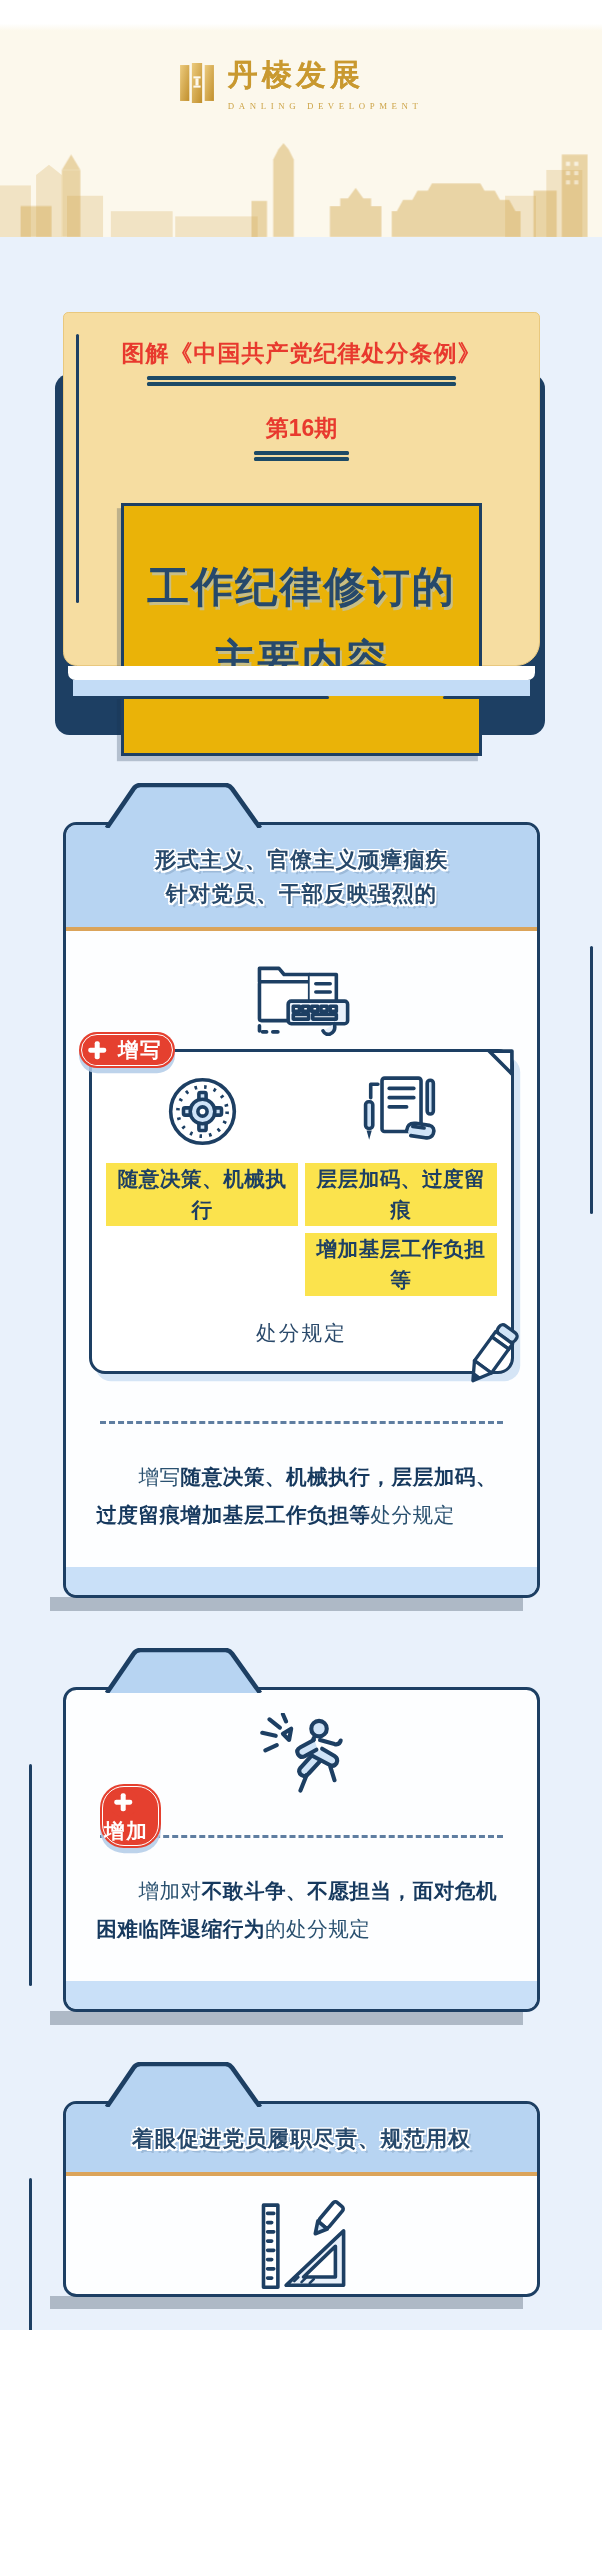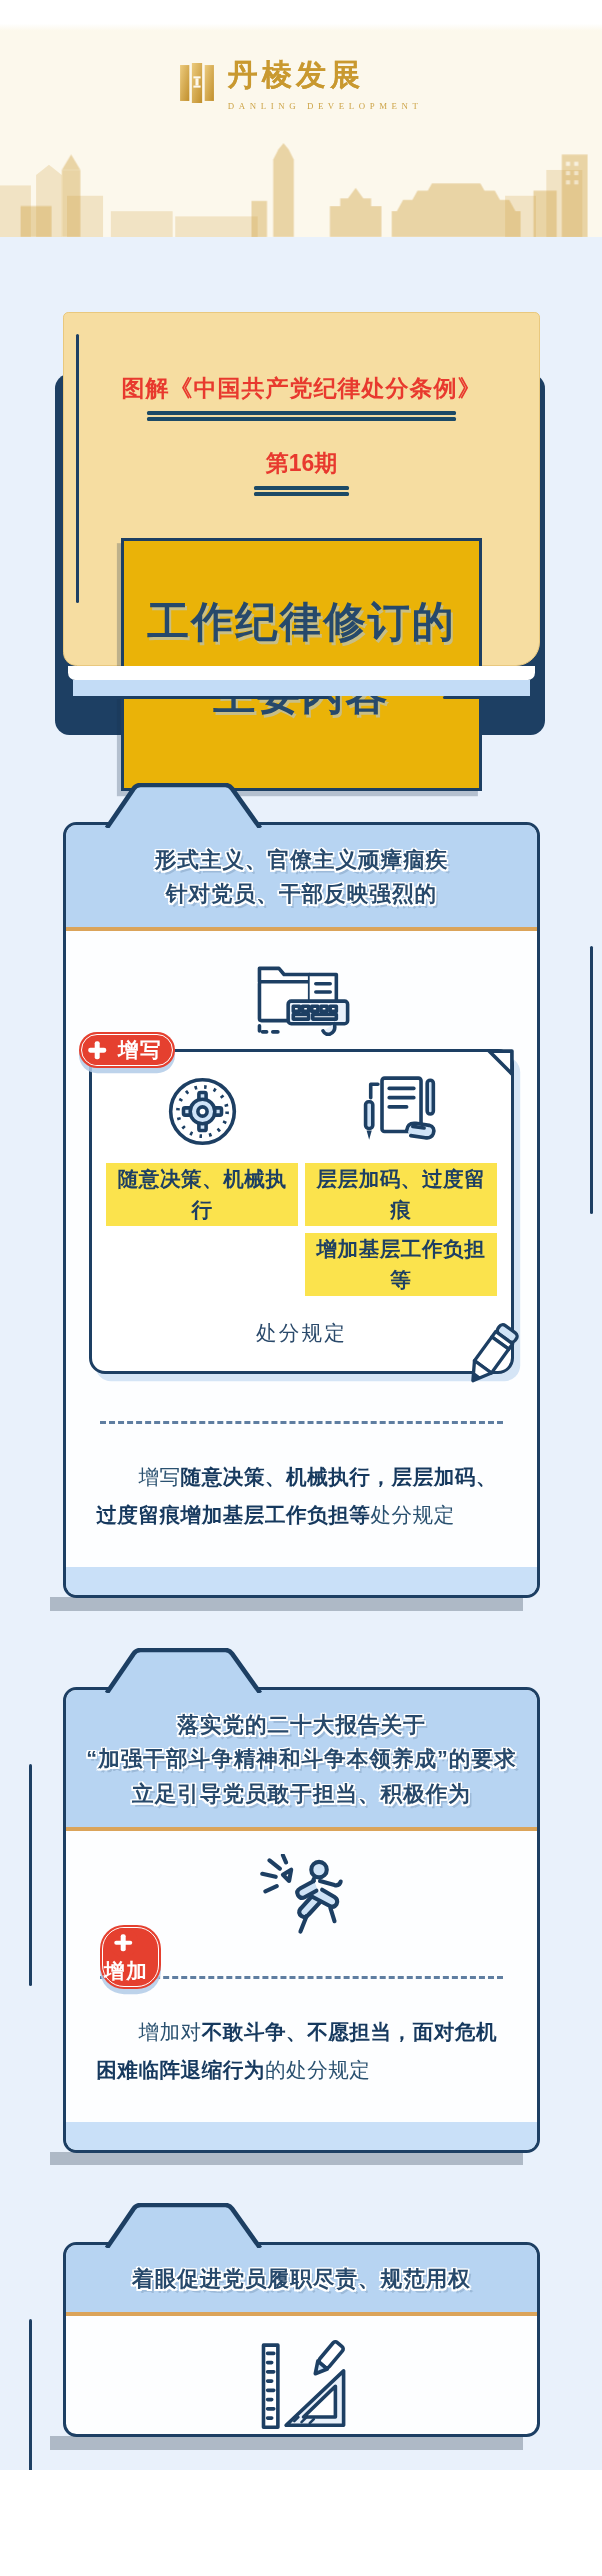--- a/index.html
+++ b/index.html
@@ -16,21 +16,21 @@
   .brand-en { margin-top:5.2px; font-size:8.8px; letter-spacing:4.6px; color:#cda448; font-family:"Liberation Serif","DejaVu Serif",serif; }
   .skyline { position:absolute; bottom:0; left:0; width:100%; height:98px; display:block; }
 
   
   .page { background:#e9f1fb; padding:25px 0 33px; }
 
   
   .book { position:relative; width:477px; margin:0 auto; height:448px; }
   .book-flap { position:absolute; top:0; left:0; width:477px; height:95px; z-index:1; }
   .book-back { position:absolute; top:62px; left:-8.2px; width:490px; height:361px; background:#1d3f63; border-radius:14.4px; z-index:1; }
-  .book-cover { position:relative; z-index:2; margin-top:50px; width:477px; height:354px; background:#f6dda1; border-radius:5.2px 5.2px 24px 13.4px; border:1px solid #e9c87e; padding-top:60px; }
+  .book-cover { position:relative; z-index:2; margin-top:50px; width:477px; height:354px; background:#f6dda1; border-radius:5.2px 5.2px 24px 13.4px; border:1px solid #e9c87e; padding-top:25px; }
   .cover-rule { position:absolute; top:20.6px; bottom:62px; left:12.4px; width:2.6px; background:#1d3f63; border-radius:1.5px; }
   .series-title { text-align:center; color:#e8392e; font-size:23px; font-weight:800; letter-spacing:1px; }
   .dbl-underline { width:309px; margin:7.2px auto 0; }
   .dbl-underline i { display:block; height:3.6px; background:#1d4a66; border-radius:1.5px; }
   .dbl-underline i + i { margin-top:2.6px; }
   .issue { margin-top:27px; text-align:center; color:#e8392e; font-size:23px; font-weight:800; }
   .issue-underline { width:95px; }
   .title-card { position:relative; width:361px; margin:42px auto 0; background:#eab308; border:3.6px solid #1d3f63; padding:44px 10.3px 56px; box-shadow:-4.1px 5.2px 0 rgba(23,48,76,.25); }
   .page-title { text-align:center; font-size:42px; line-height:1.75; font-weight:800; color:#26496b; letter-spacing:2.1px;
                 text-shadow:2.1px 2.6px 0 rgba(176,196,216,.6); }
@@ -280,25 +280,20 @@
     </div>
   </section>
 
   <section class="card c2">
     <div class="accent-left"></div>
     <svg class="card-tab" viewBox="0 0 320 88">
       <path d="M6,88 L58,12 Q63,4 72,4 L238,4 Q246,4 251,11 L306,88 Z" fill="#b7d4f2"></path>
       <path d="M6,88 L58,12 Q63,4 72,4 L238,4 Q246,4 251,11 L306,88" fill="none" stroke="#1d3f63" stroke-width="9"></path>
     </svg>
     <div class="card-inner">
-      <div class="card-header">
-        <span class="hl-title">落实党的二十大报告关于</span>
-        <span class="hl-title">“加强干部斗争精神和斗争本领养成”的要求</span>
-        <span class="hl-title">立足引导党员敢于担当、积极作为</span>
-      </div>
       <div class="card-body">
         <svg class="top-icon overlap" width="98" height="88" viewBox="0 0 190 170">
           <g stroke="#1d3f63" stroke-width="8" stroke-linecap="round" stroke-linejoin="round">
             <g fill="#fff">
               <path d="M52,28 l-20,-16 M44,44 l-26,-6 M64,16 l-6,-14 M46,62 l-22,10"></path>
               <polygon points="58,40 74,30 70,52"></polygon>
             </g>
             <circle cx="128" cy="30" r="15" fill="#cfe3f7"></circle>
             <path d="M118,48 q-10,22 -4,34 l-22,24 q-6,8 2,14 q8,5 14,-3 l24,-26" fill="#cfe3f7"></path>
             <path d="M114,82 l34,18 q9,5 14,-3 q4,-9 -4,-14 l-24,-14" fill="#cfe3f7"></path>

